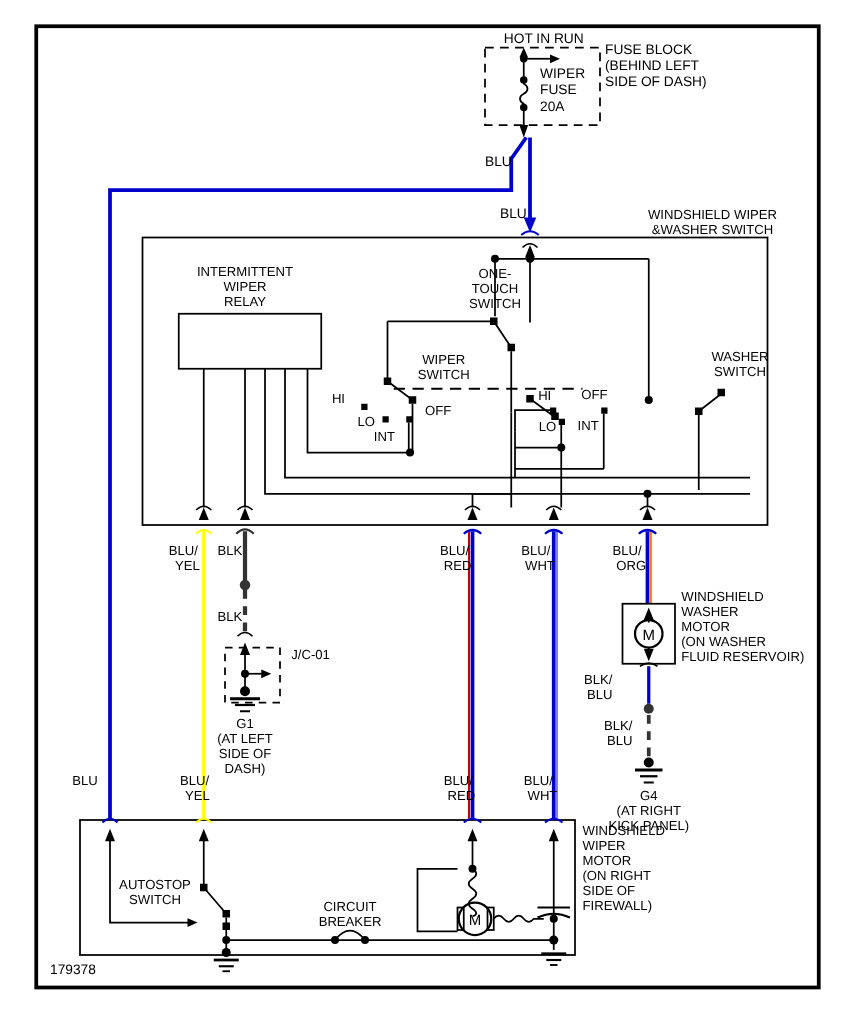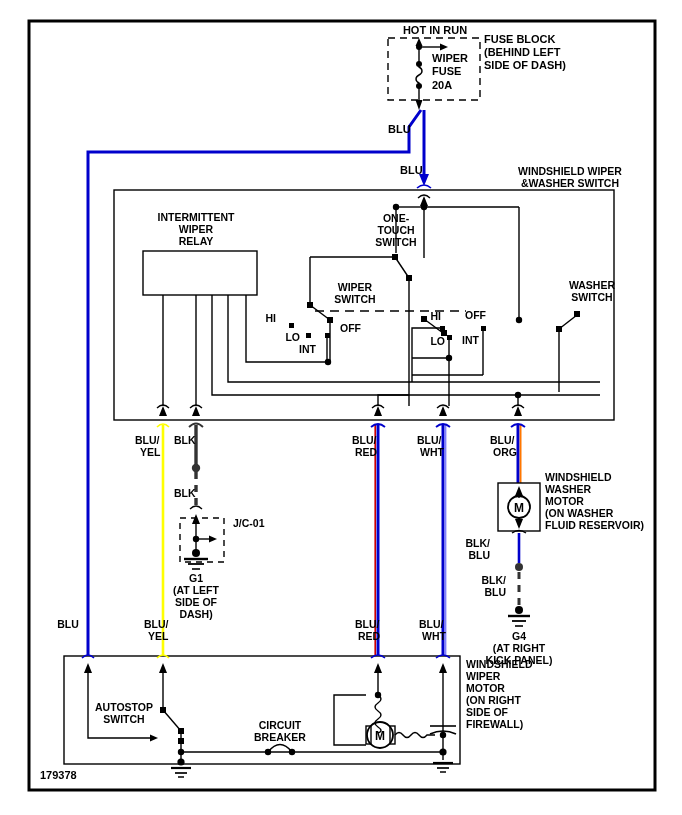--- a/index.html
+++ b/index.html
@@ -1,17 +1,17 @@
 <!DOCTYPE html>
 <html><head>
 <meta charset="utf-8">
 <style>
   html,body{margin:0;padding:0;background:#ffffff;}
   body{width:682px;height:815px;font-family:"Liberation Sans",sans-serif;overflow:hidden;}
-  #stage{position:relative;width:616px;height:815px;font-weight:bold;}
+  #stage{position:relative;width:616px;height:815px;}
   svg{display:block;}
   text{font-family:"Liberation Sans",sans-serif;fill:#000;}
 </style>
 </head>
 <body>
 
 <div id="stage">
 <svg width="682" height="815" viewBox="0 0 682 815">
 
   <rect x="29" y="21" width="626" height="769" fill="none" stroke="#000" stroke-width="3"></rect>

